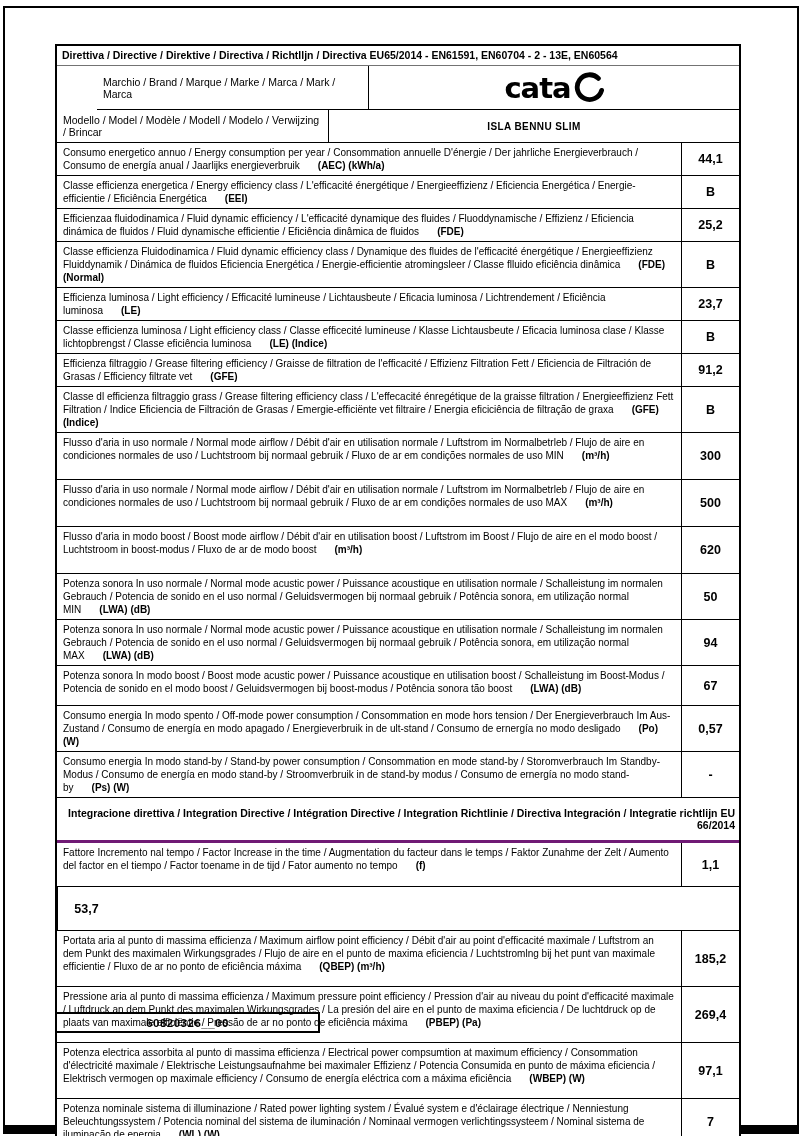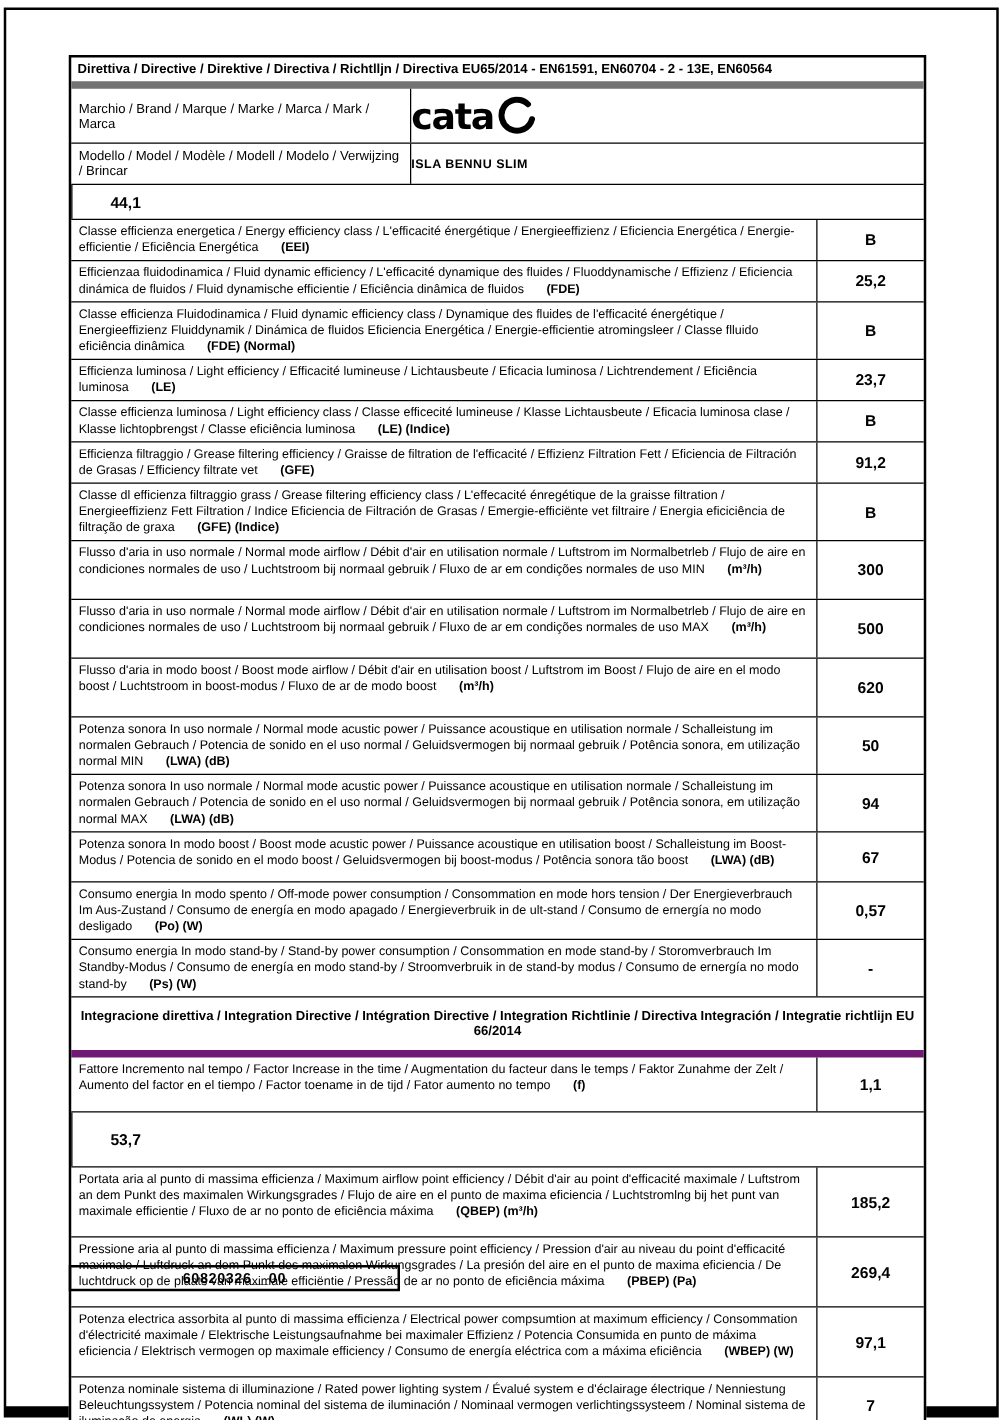--- a/index.html
+++ b/index.html
@@ -14,58 +14,58 @@
     position:absolute; left:3px; top:6px; right:3px; bottom:2px;
     border:2px solid #000; border-bottom-width:9px;
     pointer-events:none;
   }
   .doc {
     position:absolute; left:55px; top:44px; width:686px;
     border:2px solid #000; background:#fff;
   }
   .hdr-row {
     font-weight:bold; font-size:10.5px; padding:3px 5px 4px;
-    border-bottom:6px solid #737373; white-space:nowrap; overflow:hidden;
+    border-bottom:1px solid #737373; white-space:nowrap; overflow:hidden;
   }
   .split-row { display:flex; border-bottom:1px solid #000; align-items:stretch; }
   .split-row .left {
     width:272px; border-right:1px solid #000; padding:4px 6px;
     font-size:10.5px; display:flex; align-items:center;
   }
-  .split-row .right { flex:1; display:flex; align-items:center; }
-  .brand-row { height:44px; }
+  .split-row .right { flex:1; display:flex; align-items:center; justify-content:center; }
+  .brand-row { height:44px;margin-left:40px; }
   .logo { display:flex; align-items:center; gap:1px; }
   .logo-text { font-weight:bold; font-size:29px; letter-spacing:-1px; font-family:"DejaVu Sans", sans-serif; }
   .model-row { min-height:25px; }
   .model-row .right { font-weight:bold; font-size:10px; letter-spacing:0.4px; }
 
   .row { display:flex; border-bottom:1px solid #000; align-items:stretch; }
   .desc { flex:1; padding:3px 6px; font-size:10px; line-height:13px; }
   .code { font-weight:bold; margin-left:18px; }
   .val {
-    width:86px; border-left:1px solid #000;
+    width:58px; border-left:1px solid #000;
     display:flex; align-items:center; justify-content:center;
     font-weight:bold; font-size:12.5px; text-align:center;
   }
   .rows.energy .row { min-height:28px; }
   .rows.energy .row:nth-child(9),
   .rows.energy .row:nth-child(10),
   .rows.energy .row:nth-child(11) { min-height:47px; }
   .rows.energy .row:nth-child(14),
   .rows.energy .row:nth-child(15) { min-height:40px; }
   .rows.energy .row:nth-child(16) { min-height:46px; }
   .rows.integration .row { min-height:44px; }
   .rows.integration .row:nth-child(3),
   .rows.integration .row:nth-child(4),
   .rows.integration .row:nth-child(5) { min-height:56px; }
   .rows.integration .row:last-child { border-bottom:none; }
 
   .section-row {
-    border-bottom:6px solid #701a75; font-weight:bold; font-size:10.5px;
-    text-align:center; padding:9px 4px; 
+    border-bottom:3px solid #701a75; font-weight:bold; font-size:10.5px;
+    text-align:right; padding:9px 4px; 
   }
   .footer-box {
     position:absolute; left:55px; top:1012px; width:265px; height:21px;
     border:2px solid #000; display:flex; align-items:center; justify-content:center;
     font-weight:bold; font-size:11.5px; letter-spacing:0.5px;
   }
 </style>
 </head>
 <body>
 
@@ -87,20 +87,23 @@
     </div>
   </div>
 
   <div class="split-row model-row">
     <div class="left">Modello / Model / Modèle / Modell / Modelo / Verwijzing / Brincar</div>
     <div class="right">ISLA BENNU SLIM</div>
   </div>
 
   <div class="rows energy">
   <div class="row">
+    <div class="desc">
+      <span class="txt">Consumo energetico annuo / Energy consumption per year / Consommation annuelle D'énergie / Der jahrliche Energieverbrauch / Consumo de energía anual / Jaarlijks energieverbruik</span><span class="code">(AEC) (kWh/a)</span>
+    </div>
     <div class="val">44,1</div>
   </div>
 
   <div class="row">
     <div class="desc">
       <span class="txt">Classe efficienza energetica / Energy efficiency class / L'efficacité énergétique / Energieeffizienz / Eficiencia Energética / Energie-efficientie / Eficiência Energética</span><span class="code">(EEI)</span>
     </div>
     <div class="val">B</div>
   </div>
 

